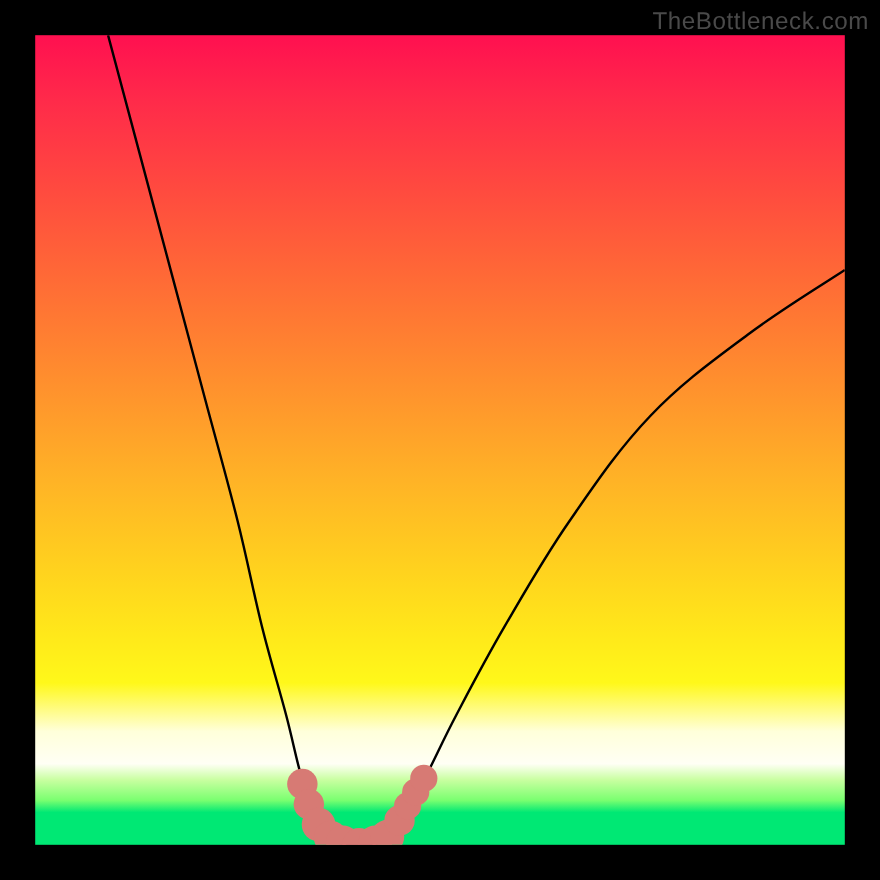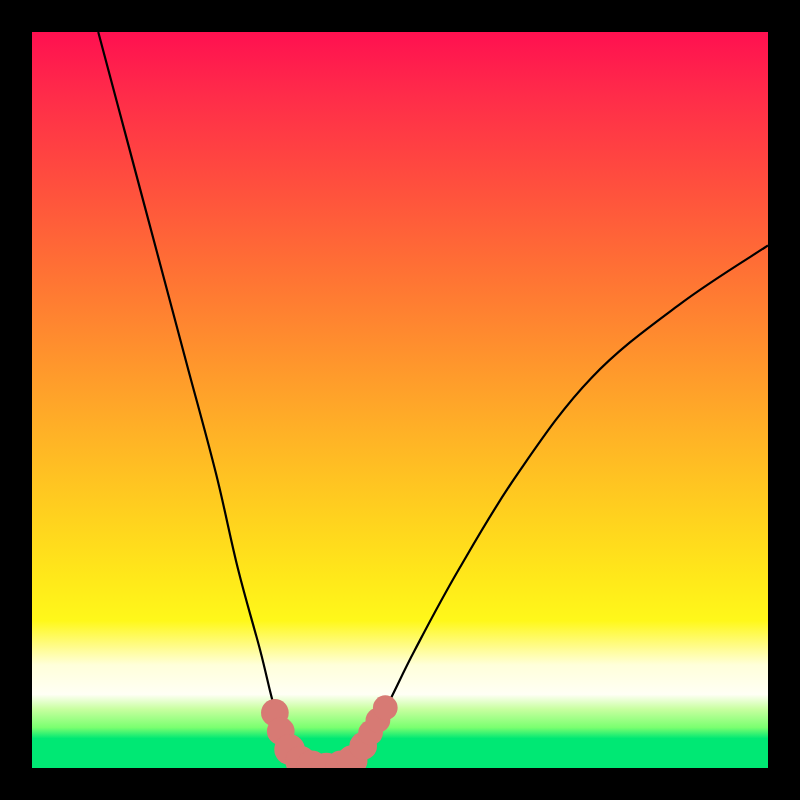--- a/index.html
+++ b/index.html
@@ -79,13 +79,14 @@
           <circle cx="294.40" cy="736.00" r="15.30" fill="#d77a74"></circle>
           <circle cx="309.12" cy="733.79" r="15.30" fill="#d77a74"></circle>
           <circle cx="320.16" cy="728.64" r="15.30" fill="#d77a74"></circle>
           <circle cx="331.20" cy="713.92" r="13.83" fill="#d77a74"></circle>
           <circle cx="338.56" cy="700.67" r="12.36" fill="#d77a74"></circle>
           <circle cx="345.92" cy="688.16" r="12.36" fill="#d77a74"></circle>
           <circle cx="353.28" cy="675.65" r="12.36" fill="#d77a74"></circle>
         </g>
     </svg>
   </div>
+  <div class="watermark">TheBottleneck.com</div>
 </div>
 
 </body></html>

